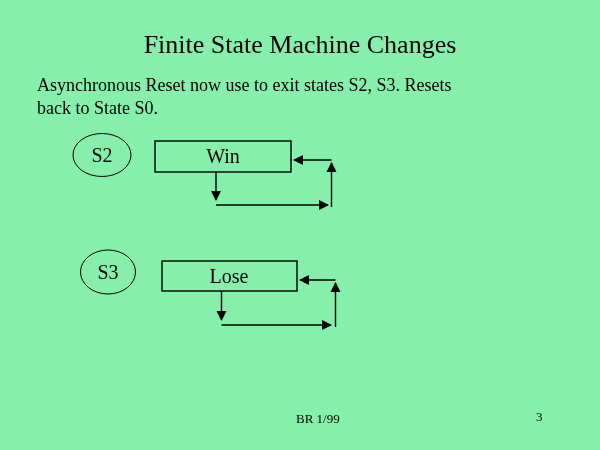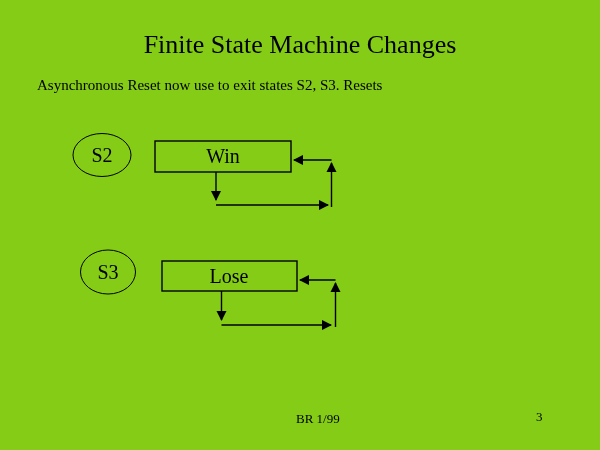--- a/index.html
+++ b/index.html
@@ -4,40 +4,40 @@
 <style>
   html, body {
     margin: 0;
     padding: 0;
     background: #ffffff;
   }
   .slide {
     position: relative;
     width: 600px;
     height: 450px;
-    background: #84cc16;
+    background: #86efac;
     font-family: "Liberation Serif", "DejaVu Serif", serif;
     color: #000000;
     overflow: hidden;
   }
   .slide-title {
     position: absolute;
     top: 30px;
     left: 0;
     width: 600px;
     text-align: center;
     font-size: 26px;
     line-height: 30px;
     white-space: nowrap;
   }
   .body-text {
     position: absolute;
     top: 74px;
     left: 37px;
-    font-size: 15px;
+    font-size: 18px;
     line-height: 23px;
   }
   .diagram-svg {
     position: absolute;
     top: 0;
     left: 0;
   }
   .diagram-svg text {
     font-family: "Liberation Serif", "DejaVu Serif", serif;
     font-size: 20px;
@@ -58,20 +58,21 @@
 </style>
 </head>
 <body>
 
 <div class="slide">
 
   <div class="slide-title">Finite State Machine Changes</div>
 
   <div class="body-text">
     <div>Asynchronous Reset now use to exit states S2, S3. Resets</div>
+    <div>back to State S0.</div>
   </div>
 
   <svg class="diagram-svg" width="600" height="450" viewBox="0 0 600 450">
     <defs>
       <marker id="arrow" viewBox="0 0 10 10" refX="9" refY="5" markerWidth="7.5" markerHeight="7.5" orient="auto">
         <path d="M0,0 L10,5 L0,10 z" fill="#000000"></path>
       </marker>
     </defs>
 
     <ellipse cx="102" cy="155" rx="29" ry="21.5" fill="none" stroke="#000000" stroke-width="1"></ellipse>

